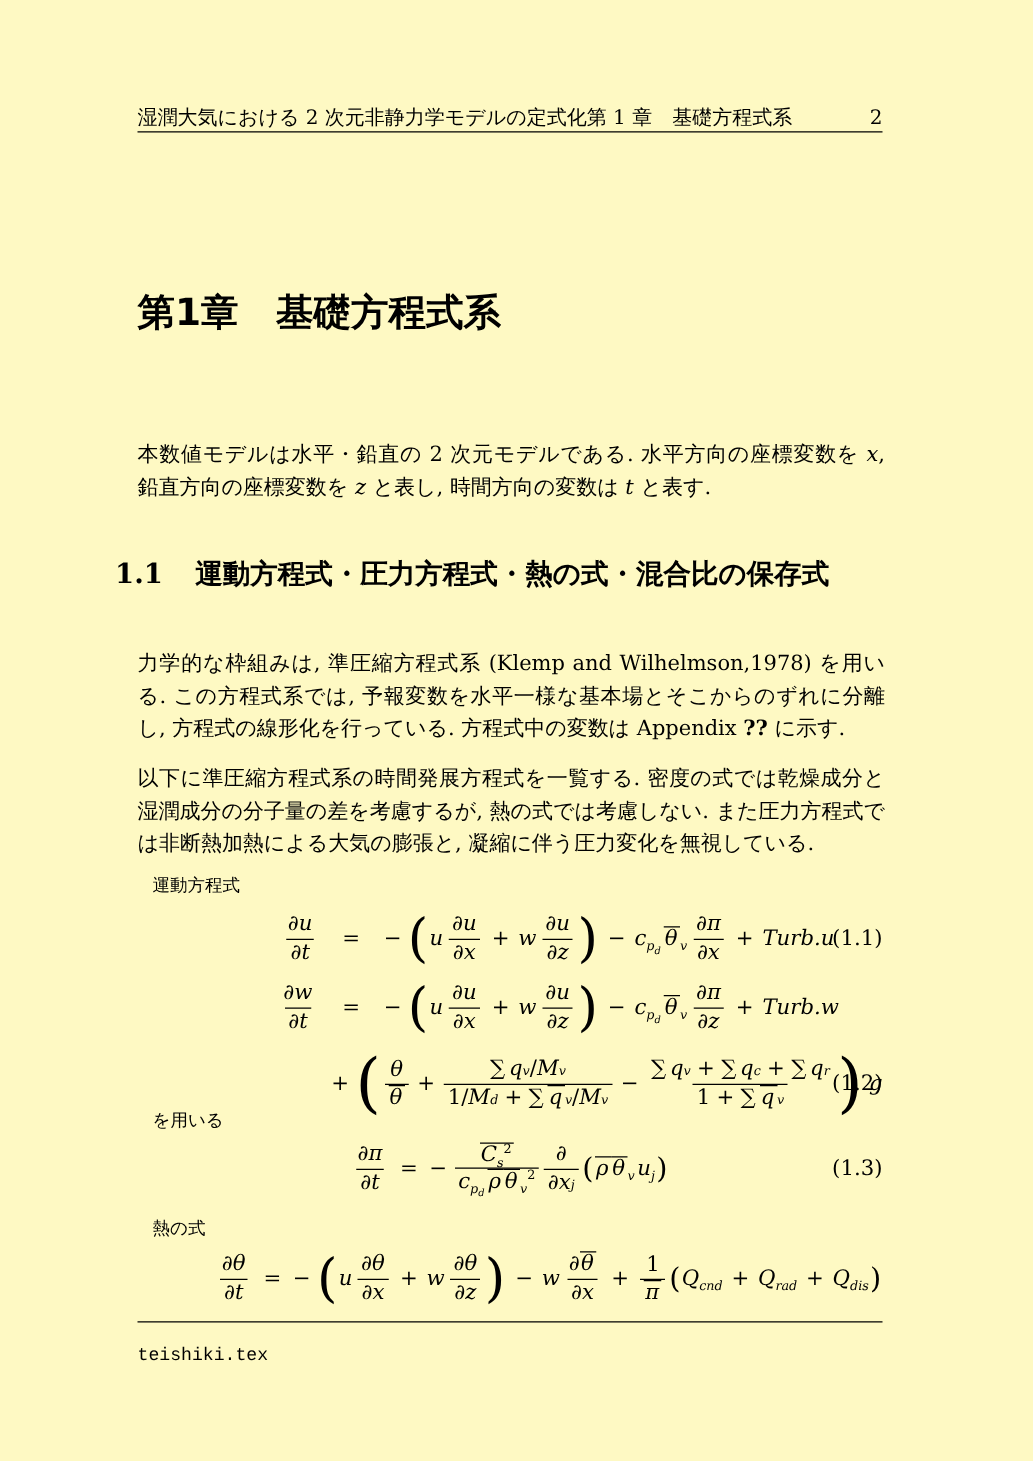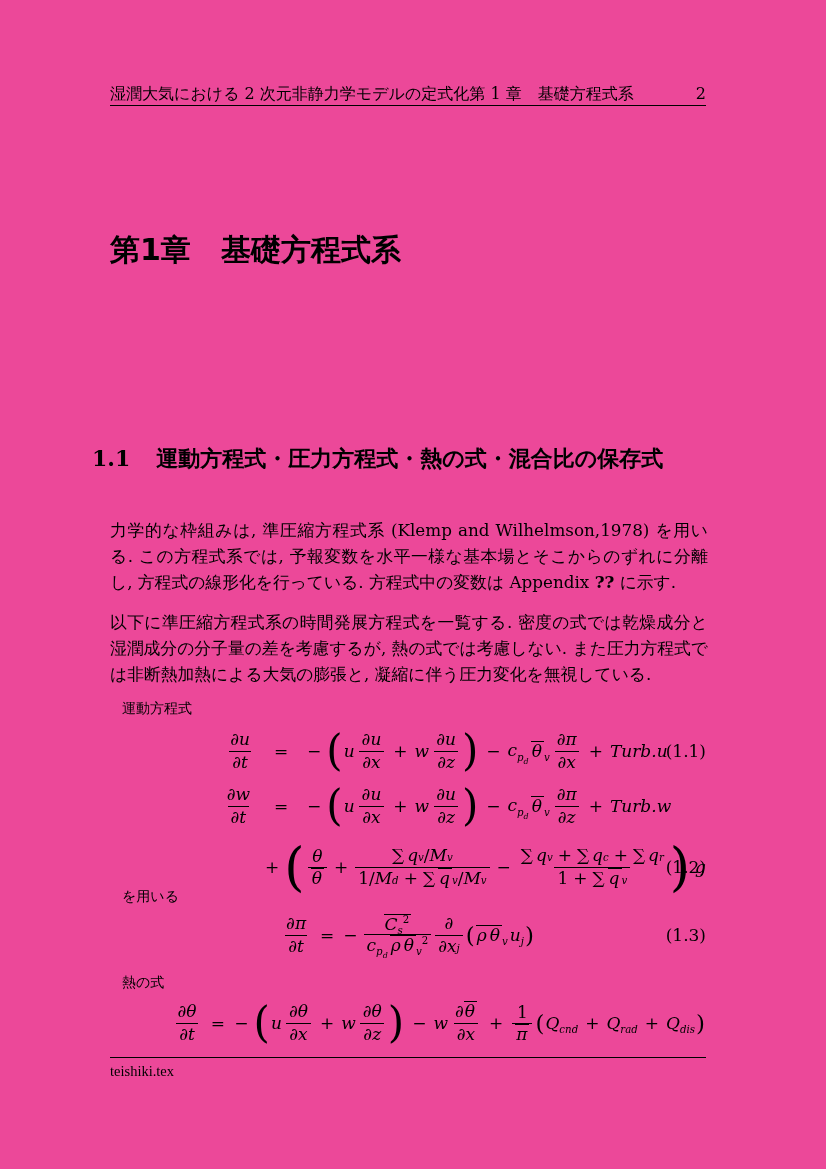--- a/index.html
+++ b/index.html
@@ -1,25 +1,25 @@
 <!DOCTYPE html>
 <html><head>
 <meta charset="utf-8">
 <style>
   html,body{margin:0;padding:0;background:#ffffff;}
-  .page{position:relative;width:826px;height:1169px;background:#ec4899;color:#000;
+  .page{position:relative;width:826px;height:1169px;background:#fef9c3;color:#000;
         font-family:"DejaVu Serif","Liberation Serif",serif;overflow:hidden;}
   .abs{position:absolute;}
   
   .hdr{left:110px;width:596px;top:84px;display:flex;justify-content:space-between;
        align-items:baseline;font-size:16px;}
   .rule{left:110px;width:596px;height:0;border-top:1px solid #000;}
   .ftr{left:110px;width:596px;top:1063px;display:flex;justify-content:space-between;
        align-items:baseline;font-size:15.5px;}
-  .mono{font-family:Liberation Serif, serif;font-size:14.5px;}
+  .mono{font-family:Liberation Mono, monospace;font-size:14.5px;margin-top:14px;}
   
   .goth{font-family:"DejaVu Sans","Liberation Sans",sans-serif;}
   .chap{left:110px;top:230px;font-size:30px;font-weight:bold;}
   .chap .gap{display:inline-block;width:30px;}
   .sec{left:92px;top:444px;font-size:22px;font-weight:bold;}
   .sec .gap{display:inline-block;width:26px;}
   .eqlab{left:122px;font-size:14px;font-weight:500;}
   
   .par{left:110px;width:598px;font-size:16.8px;line-height:26px;text-align:justify;}
   .var{font-style:italic;font-family:"DejaVu Serif",serif;}
@@ -64,20 +64,21 @@
       <span>湿潤大気における 2 次元非静力学モデルの定式化</span><span>第 1 章　基礎方程式系</span>
     </span>
     <span>2</span>
   </div>
   <div class="abs rule" style="top:105px;"></div>
 
   <div class="abs chap goth">
     <span>第1章</span><span class="gap"></span><span>基礎方程式系</span>
   </div>
 
+  <p class="abs par" style="top:333px;"><span>本数値モデルは水平・鉛直の 2 次元モデルである. 水平方向の座標変数を </span><i class="var">x</i><span>, 鉛直方向の座標変数を </span><i class="var">z</i><span> と表し, 時間方向の変数は </span><i class="var">t</i><span> と表す.</span></p>
 
   <div class="abs sec">
     <span>1.1</span><span class="gap"></span><span class="goth">運動方程式・圧力方程式・熱の式・混合比の保存式</span>
   </div>
 
   <p class="abs par" style="top:500px;"><span>力学的な枠組みは, 準圧縮方程式系 (Klemp and Wilhelmson,1978) を用いる. この方程式系では, 予報変数を水平一様な基本場とそこからのずれに分離し, 方程式の線形化を行っている. 方程式中の変数は Appendix </span><b>??</b><span> に示す.</span></p>
 
   <p class="abs par" style="top:592px;">以下に準圧縮方程式系の時間発展方程式を一覧する. 密度の式では乾燥成分と湿潤成分の分子量の差を考慮するが, 熱の式では考慮しない. また圧力方程式では非断熱加熱による大気の膨張と, 凝縮に伴う圧力変化を無視している.</p>
 
   <div class="abs eqlab goth" style="top:700px;">運動方程式</div>

